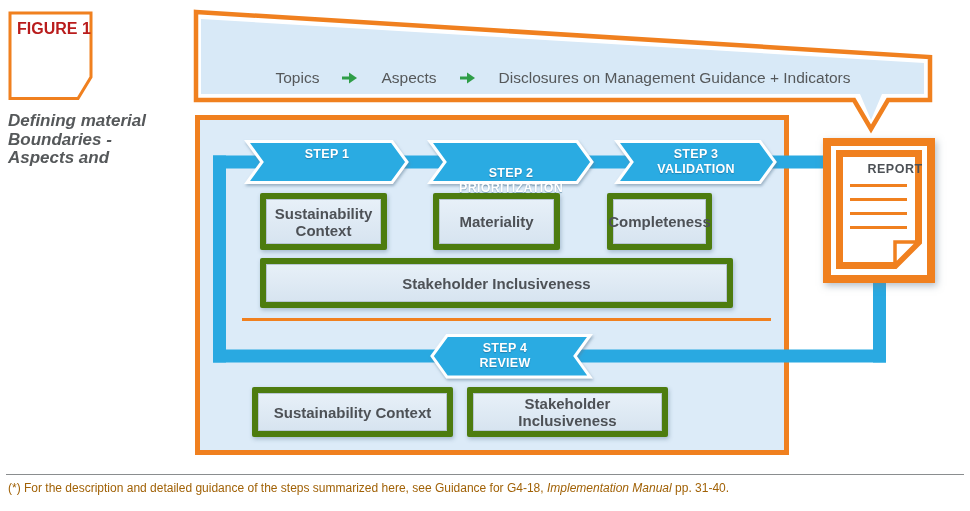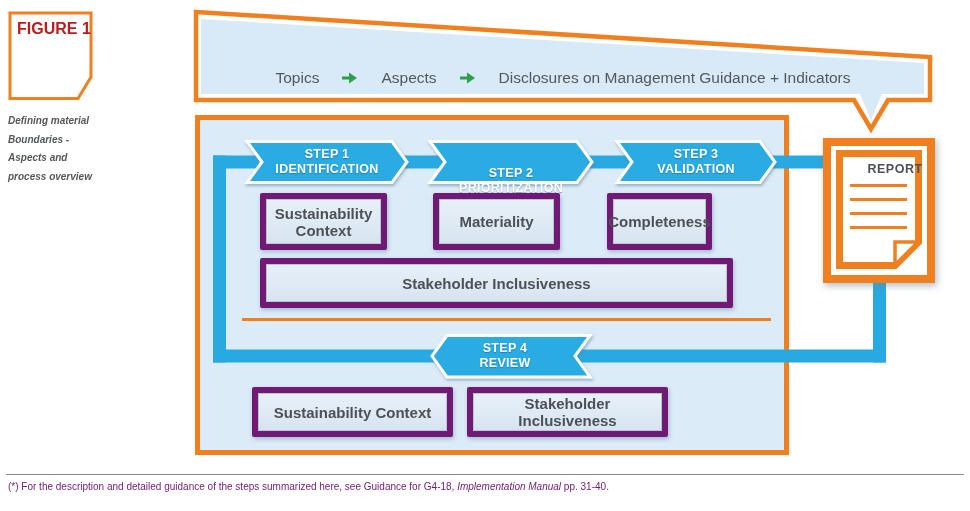--- a/index.html
+++ b/index.html
@@ -6,21 +6,21 @@
   html,body { width:970px; height:511px; background:#fff;
               font-family:"Liberation Sans", sans-serif; position:relative; overflow:hidden; }
   .abs { position:absolute; }
 
   
   #figure-box { left:8px; top:11px; width:86px; height:90px; z-index:2; }
   #figure-label { left:17px; top:20px; color:#b91c1c; font-size:16px; font-weight:bold; z-index:3; }
 
   
   #figure-caption { left:8px; top:112px; width:180px; color:#55585A;
-                    font-size:10px; font-weight:bold; font-style:italic; line-height:18.5px; z-index:2; }
+                    font-size:17px; font-weight:bold; font-style:italic; line-height:18.5px; z-index:2; }
 
   
   #banner-svg { left:186px; top:4px; z-index:1; }
   #banner-text { left:196px; top:66px; width:734px; height:24px; z-index:2;
                  display:flex; align-items:center; justify-content:center; gap:23px;
                  color:#55585A; font-size:15.5px; white-space:nowrap; }
 
   
   #main-box { left:195px; top:115px; width:594px; height:340px;
               background:#DCEBF8; border:5px solid #F0801F; z-index:1; }
@@ -32,21 +32,21 @@
   
   .step-label { width:150px; text-align:center; color:#fff; font-weight:bold;
                 font-size:12.5px; line-height:14.5px; letter-spacing:.3px; z-index:4;
                 text-shadow:0 1px 1px rgba(20,80,120,.45); }
   #step1-label { left:252px; top:147px; }
   #step2-label { left:436px; top:147px;margin-top:19px; }
   #step3-label { left:621px; top:147px; }
   #step4-label { left:430px; top:341px; }
 
   
-  .pbox { background:#701a75; border-radius:2px; z-index:2;
+  .pbox { background:#4d7c0f; border-radius:2px; z-index:2;
           box-shadow:1px 2px 4px rgba(95,125,150,.45); padding:6px; }
   .pbox-inner { width:100%; height:100%; border:1px solid #B8C6D3;
                 background:linear-gradient(180deg,#E7F0F8 0%,#D7E4F0 100%);
                 display:flex; align-items:center; justify-content:center; text-align:center;
                 color:#4D5156; font-size:15px; font-weight:bold; line-height:17px; }
   #pbox-1 { left:260px; top:193px; width:127px; height:57px; }
   #pbox-2 { left:433px; top:193px; width:127px; height:57px; }
   #pbox-3 { left:607px; top:193px; width:105px; height:57px; }
   #pbox-wide { left:260px; top:258px; width:473px; height:50px; }
   #pbox-b1 { left:252px; top:387px; width:201px; height:50px; }
@@ -54,38 +54,37 @@
 
   
   #report { left:823px; top:138px; width:112px; height:145px; background:#fff;
             border:8px solid #F0801F; z-index:4; box-shadow:2px 3px 7px rgba(110,130,150,.5); }
   #report-doc-svg { left:4px; top:4px; position:absolute; }
   #report-label { position:absolute; left:0; top:16px; width:100%; text-align:center;
                   color:#4D5156; font-size:12.5px; font-weight:bold; letter-spacing:.5px;padding-left:32px; }
 
   
   #footnote-rule { left:6px; top:474px; width:958px; height:1px; background:#8A8D8F; z-index:1; }
-  #footnote { left:8px; top:481px; width:950px; color:#701a75; font-size:10px; z-index:1; }
+  #footnote { left:8px; top:481px; width:950px; color:#a16207; font-size:12px; z-index:1; }
   #footnote .it { font-style:italic; }
 
   .green-arrow { flex:0 0 auto; }
 </style>
 </head>
 <body>
 
 <svg id="figure-box" class="abs" width="86" height="90">
   <polygon points="2,2 83,2 83,66 70,87.5 2,87.5" fill="#fff" stroke="#F0801F" stroke-width="3"></polygon>
 </svg>
 <div id="figure-label" class="abs">FIGURE 1</div>
 
 <div id="figure-caption" class="abs">
   <div>Defining material</div>
   <div>Boundaries -</div>
   <div>Aspects and</div>
-  <div>process overview</div>
 </div>
 
 <svg id="banner-svg" class="abs" width="760" height="140">
   <polygon points="10,8 744,53 744,96 702,96 685,125 668,96 10,96" fill="#ffffff" stroke="#F0801F" stroke-width="4.5" stroke-linejoin="miter"></polygon>
   <polygon points="15,15 738,59 738,90 696,90 685,116 674,90 15,90" fill="#D8E9F7"></polygon>
 </svg>
 <div id="banner-text" class="abs">
   <span>Topics</span>
   <svg class="green-arrow" width="16" height="12">
     <rect x="0" y="4.5" width="8" height="3" fill="#2F9E48"></rect>
@@ -134,21 +133,20 @@
   <rect x="873" y="265" width="13" height="97.5" fill="#29A9E1"></rect>
 
   <polygon points="247,141.5 392,141.5 407,162 392,182.5 247,182.5 262,162" fill="#29ABE2" stroke="#fff" stroke-width="3" filter="url(#ds)"></polygon>
   <polygon points="430,141.5 577,141.5 592,162 577,182.5 430,182.5 445,162" fill="#29ABE2" stroke="#fff" stroke-width="3" filter="url(#ds)"></polygon>
   <polygon points="617,141.5 760,141.5 775,162 760,182.5 617,182.5 632,162" fill="#29ABE2" stroke="#fff" stroke-width="3" filter="url(#ds)"></polygon>
   <polygon points="590,335.5 447,335.5 432,356 447,377 590,377 575,356" fill="#29ABE2" stroke="#fff" stroke-width="3" filter="url(#ds)"></polygon>
 </svg>
 
 <div id="step1-label" class="abs step-label">
   <div>STEP 1</div>
-  <div>IDENTIFICATION</div>
 </div>
 <div id="step2-label" class="abs step-label">
   <div>STEP 2</div>
   <div>PRIORITIZATION</div>
 </div>
 <div id="step3-label" class="abs step-label">
   <div>STEP 3</div>
   <div>VALIDATION</div>
 </div>
 <div id="step4-label" class="abs step-label">

